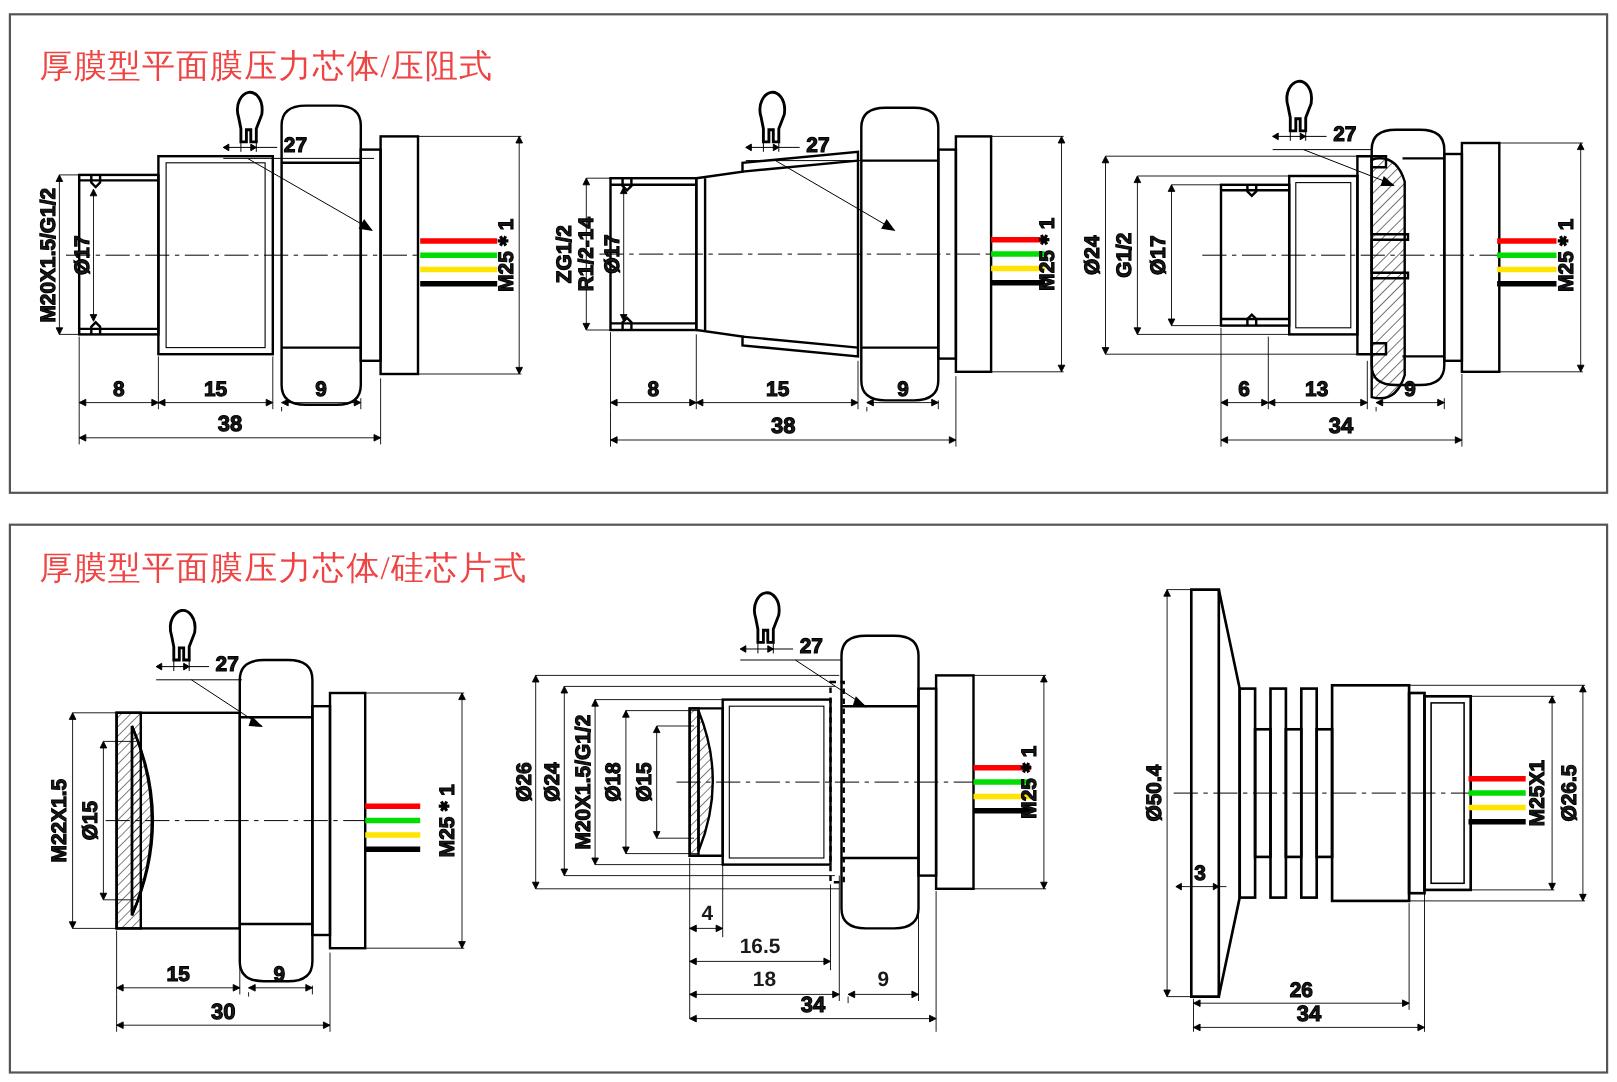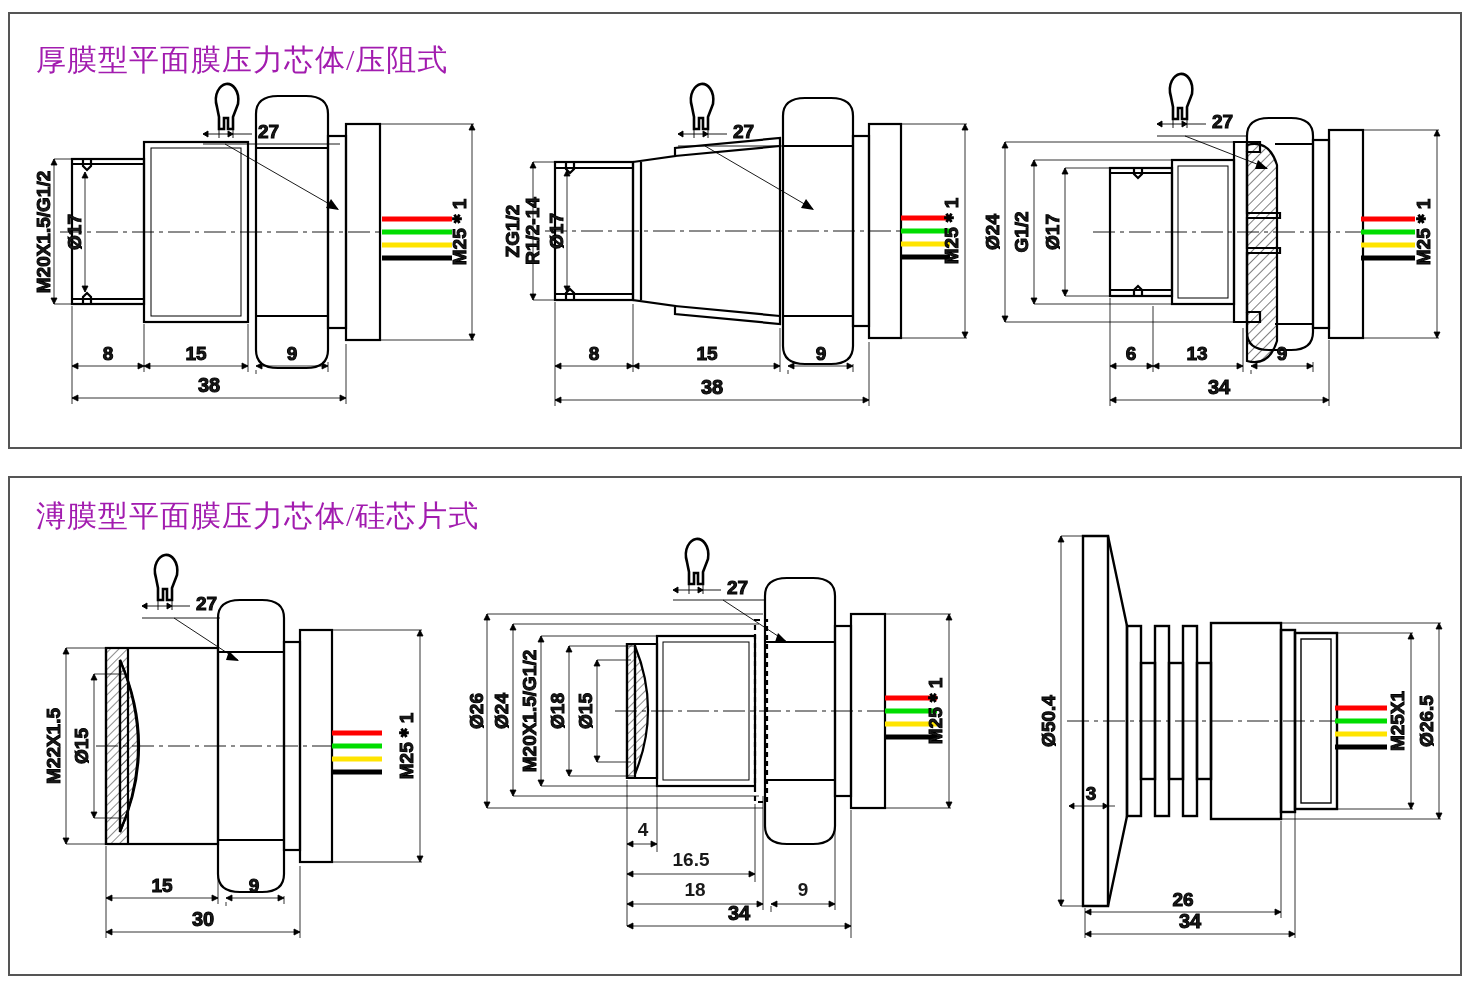--- a/index.html
+++ b/index.html
@@ -1,20 +1,20 @@
 <!DOCTYPE html>
 <html><head>
 <meta charset="utf-8">
 <style>
   html,body{margin:0;padding:0;background:#ffffff;}
   body{width:1470px;height:984px;font-family:"Liberation Sans",sans-serif;position:relative;overflow:hidden;}
   .panel{position:absolute;left:8px;border:2px solid #555;background:#fff;box-sizing:border-box;}
   #panel-1{top:12px;width:1454px;height:437px;}
   #panel-2{top:476px;width:1454px;height:500px;}
-  .panel-title{position:absolute;font-family:"Liberation Serif",serif;font-size:30px;color:#a21caf;white-space:nowrap;letter-spacing:1px;}
+  .panel-title{position:absolute;font-family:"Liberation Serif",serif;font-size:30px;color:#ef4444;white-space:nowrap;letter-spacing:1px;}
   .fig{position:absolute;font-weight:bold;}
   svg{display:block;overflow:visible;}
   text{font-family:"Liberation Sans",sans-serif;fill:#1a1a1a;}
 </style>
 </head>
 <body>
 
 <div class="panel" id="panel-1">
   <div class="panel-title" style="left:26px;top:26px;">厚膜型平面膜压力芯体/压阻式</div>
 
@@ -343,21 +343,21 @@
         <path d="M141 325 L135 328 L141 331 Z" fill="#000"></path>
         <path d="M348 325 L354 328 L348 331 Z" fill="#000"></path>
       </g>
       <text x="244" y="322" font-size="20" text-anchor="middle">34</text>
     </g>
   </svg>
   </div>
 </div>
 
 <div class="panel" id="panel-2">
-  <div class="panel-title" style="left:26px;top:18px;">溥膜型平面膜压力芯体/硅芯片式</div>
+  <div class="panel-title" style="left:26px;top:18px;">厚膜型平面膜压力芯体/硅芯片式</div>
 
   <div class="fig" style="left:14px;top:70px;">
   <svg width="440" height="410" viewBox="0 0 440 410">
     <defs>
       <pattern id="hatch2" patternUnits="userSpaceOnUse" width="6" height="6" patternTransform="rotate(45)">
         <line x1="0" y1="0" x2="0" y2="6" stroke="#000" stroke-width="0.9"></line>
       </pattern>
     </defs>
     <g stroke="#000" fill="none" stroke-width="1">
       <g stroke-width="2.6">

